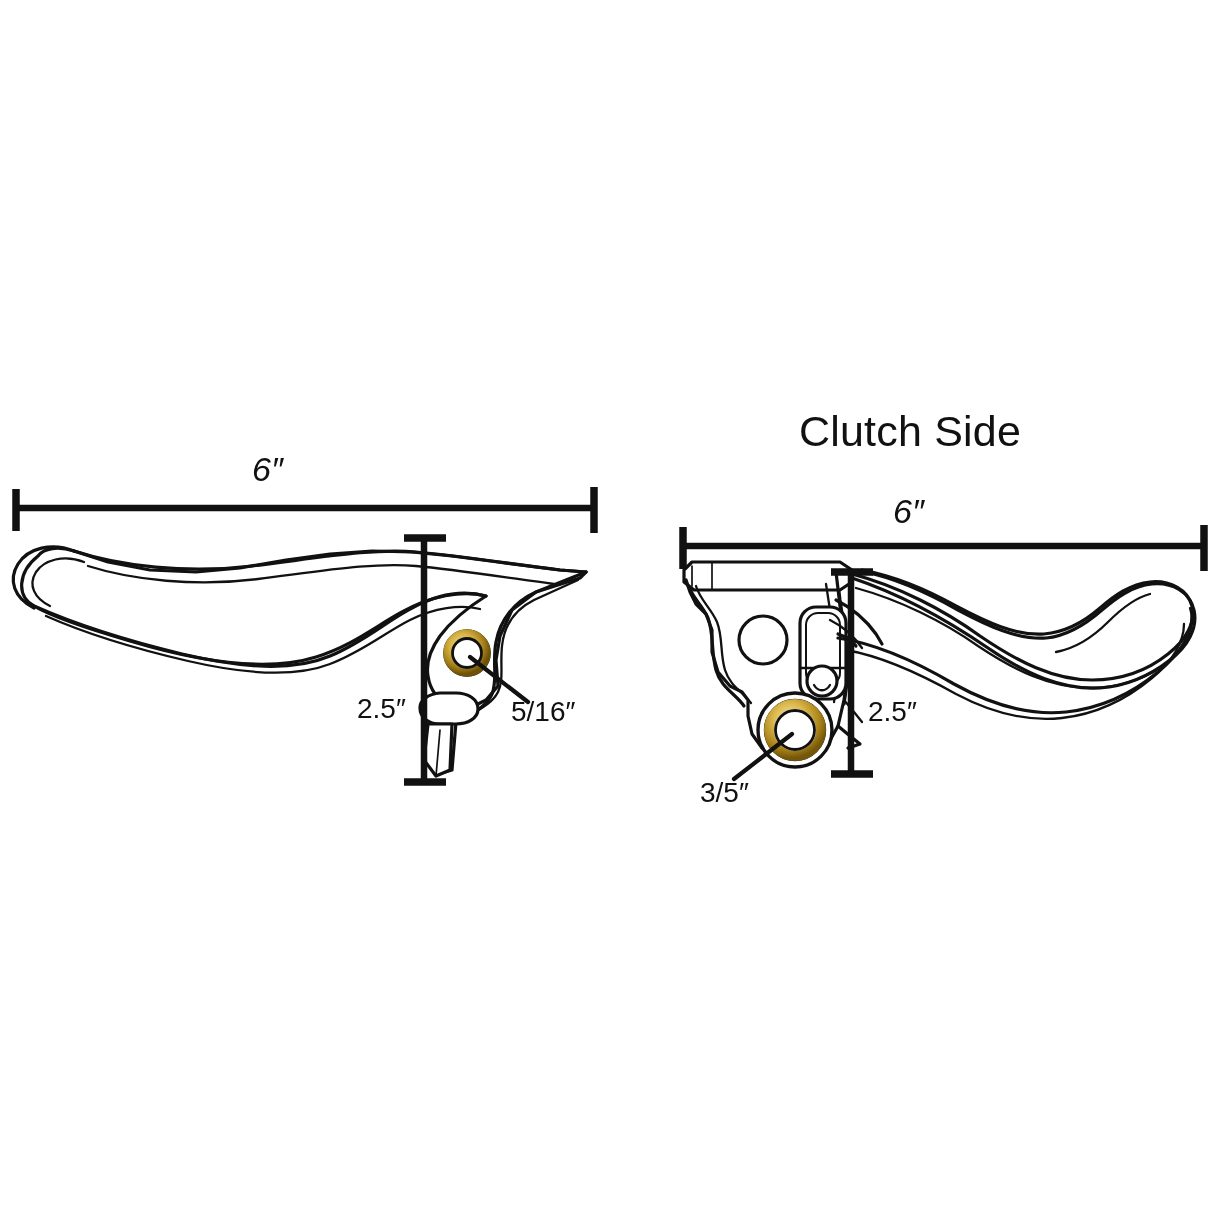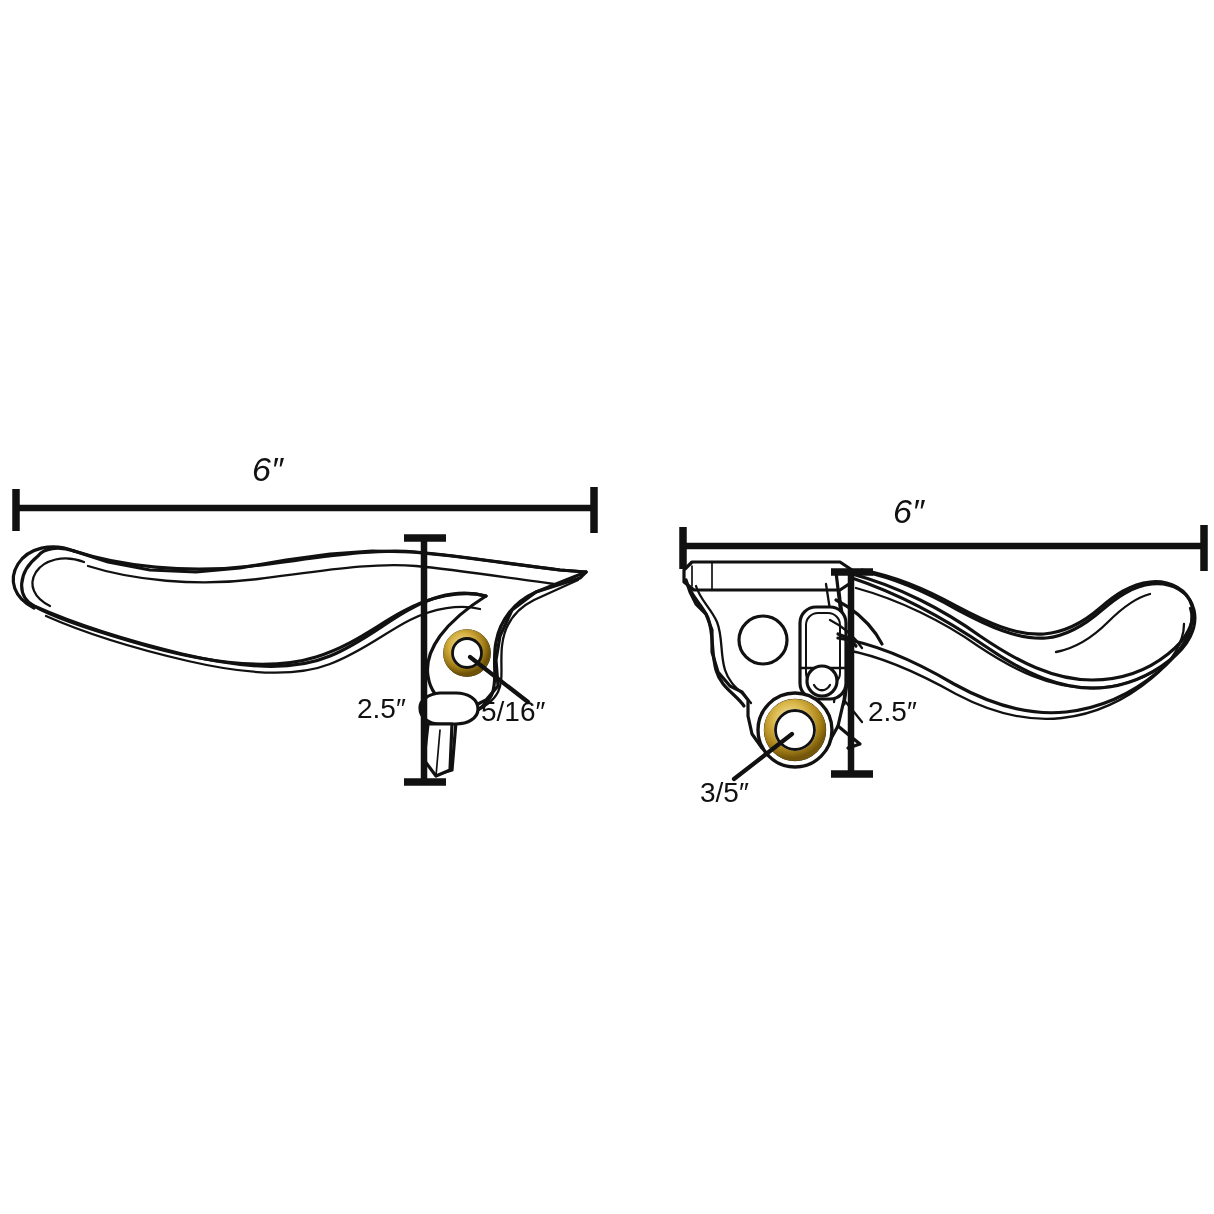--- a/index.html
+++ b/index.html
@@ -97,22 +97,23 @@
 </head>
 <body>
 
 <div id="canvas">
 
 
   <div class="label dim-label-italic" style="left:252px; top:452px;">6″</div>
 
   <div class="label dim-label" style="left:357px; top:695px;">2.5″</div>
 
-  <div class="label dim-label" style="left:481px; top:698px;">5/16″</div>
-
+  <div class="label dim-label" style="left:511px; top:698px;">5/16″</div>
+
+  <div class="label title-label" style="left:799px; top:410px;">Clutch Side</div>
 
   <div class="label dim-label-italic" style="left:893px; top:494px;">6″</div>
 
   <div class="label dim-label" style="left:868px; top:698px;">2.5″</div>
 
   <div class="label dim-label" style="left:700px; top:779px;">3/5″</div>
 
   <svg class="art" viewBox="0 0 1214 1214">
     <defs>
       <radialGradient id="bushGradBrake" cx="38%" cy="32%" r="72%">

